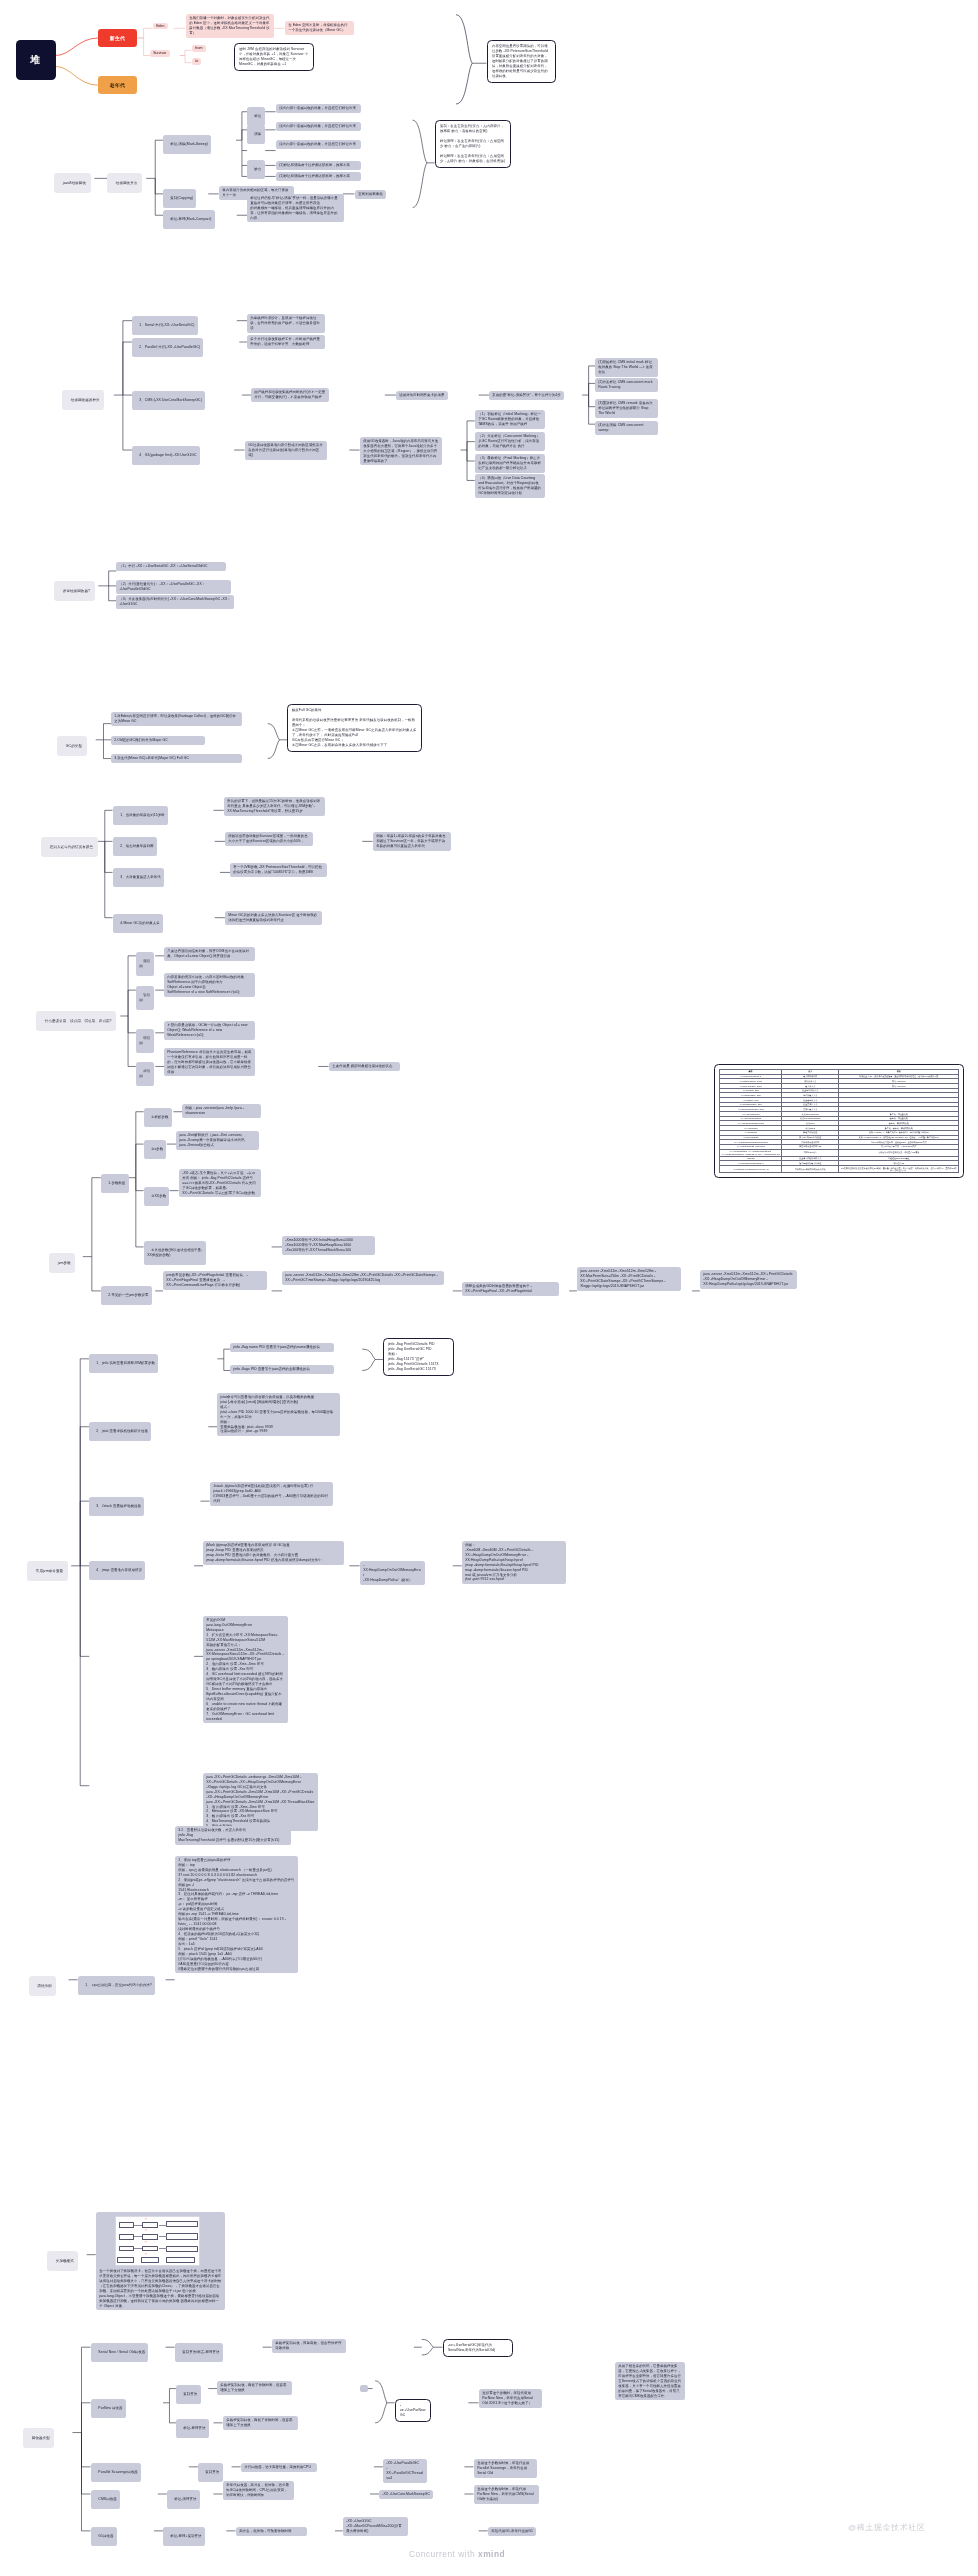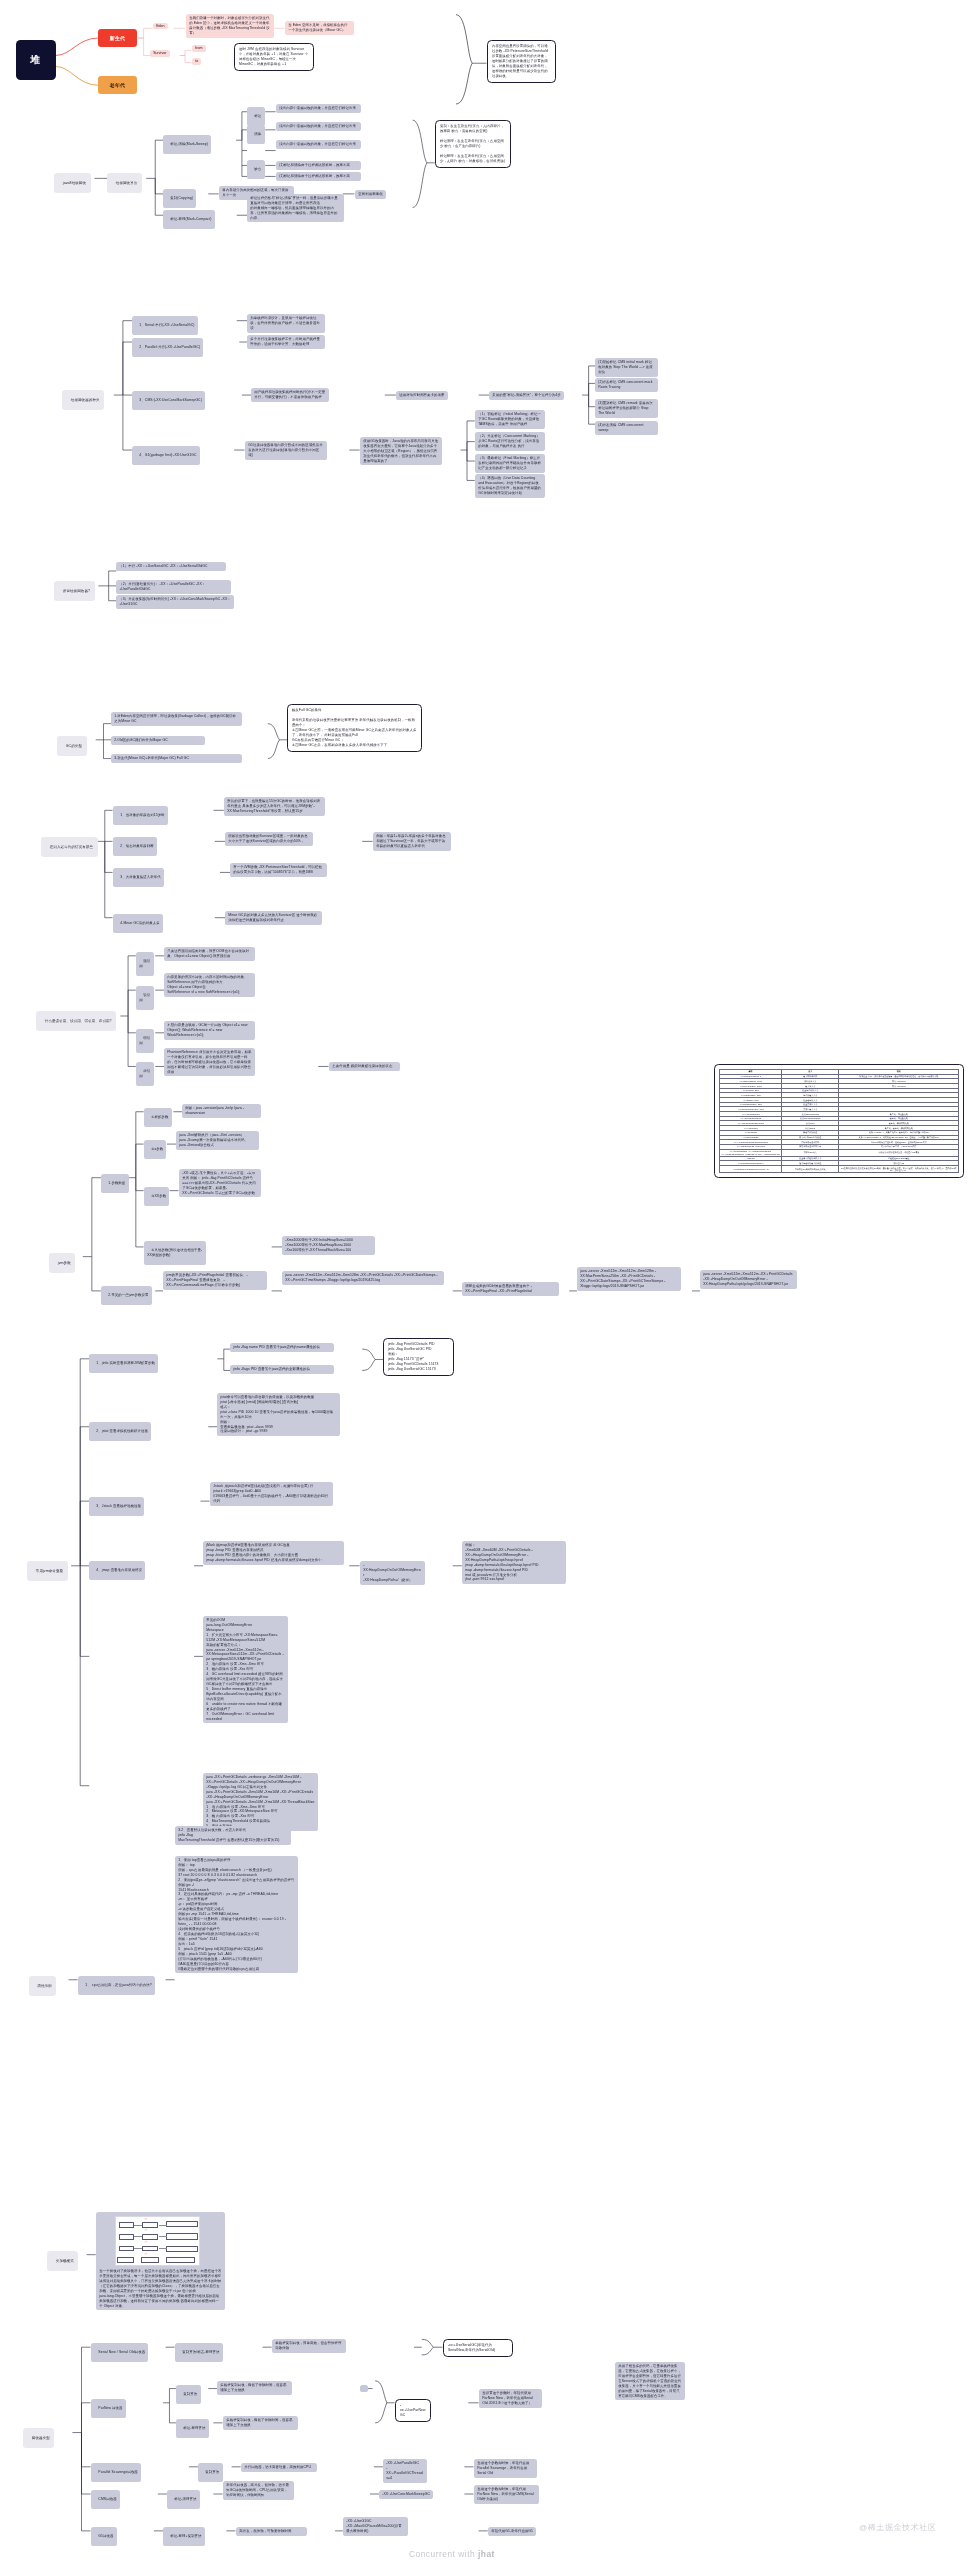--- a/index.html
+++ b/index.html
@@ -77,21 +77,21 @@
   }
   .thumb .tb { position:absolute; border:0.3px solid #55566b; background:#fdfdfd; border-radius:0.6px; }
   .thumb .tl { position:absolute; background:#8a8a9c; height:0.3px; }
   .thumb .tr { position:absolute; color:#e04040; font-size:1.3px; }
 
   .footer-xmind {
     position:absolute; color:#c7c7cf; font-size:8.4px; letter-spacing:0.5px;
   }
   .footer-xmind b { color:#b9b9c4; font-weight:700; }
   .watermark {
-    position:absolute; color:#cfcfd6; font-size:8px; letter-spacing:0.6px;margin-left:11px;
+    position:absolute; color:#cfcfd6; font-size:8px; letter-spacing:0.6px;
   }
 </style>
 </head>
 <body>
 
 <div id="canvas">
 
   <svg class="links" viewBox="0 0 1512 3981">
     <g fill="none" stroke="#1c1c33" stroke-width="0.9">
 
@@ -783,20 +783,20 @@
   </div>
   <div class="node" style="left:163px;top:2527px;">
     <span>标记-整理+复制算法</span>
   </div>
   <div class="node" style="left:236px;top:2527px;width:71px;">高并发，低停顿，可预测停顿时间</div>
   <div class="node" style="left:343px;top:2517px;width:65px;">-XX:+UseG1GC
 -XX:+MaxGCPauseMillis=200(设置最大断停时间)</div>
   <div class="node" style="left:488px;top:2527px;">年轻代用G1,老年代也用G1</div>
 
   <div class="footer-xmind" style="left:409px;top:2549px;">
-    <span>Concurrent with </span><b>jhat</b>
+    <span>Concurrent with </span><b>xmind</b>
   </div>
   <div class="watermark" style="left:848px;top:2522px;">
     <span>@稀土掘金技术社区</span>
   </div>
 
 </div>
 
 
 </body></html>

